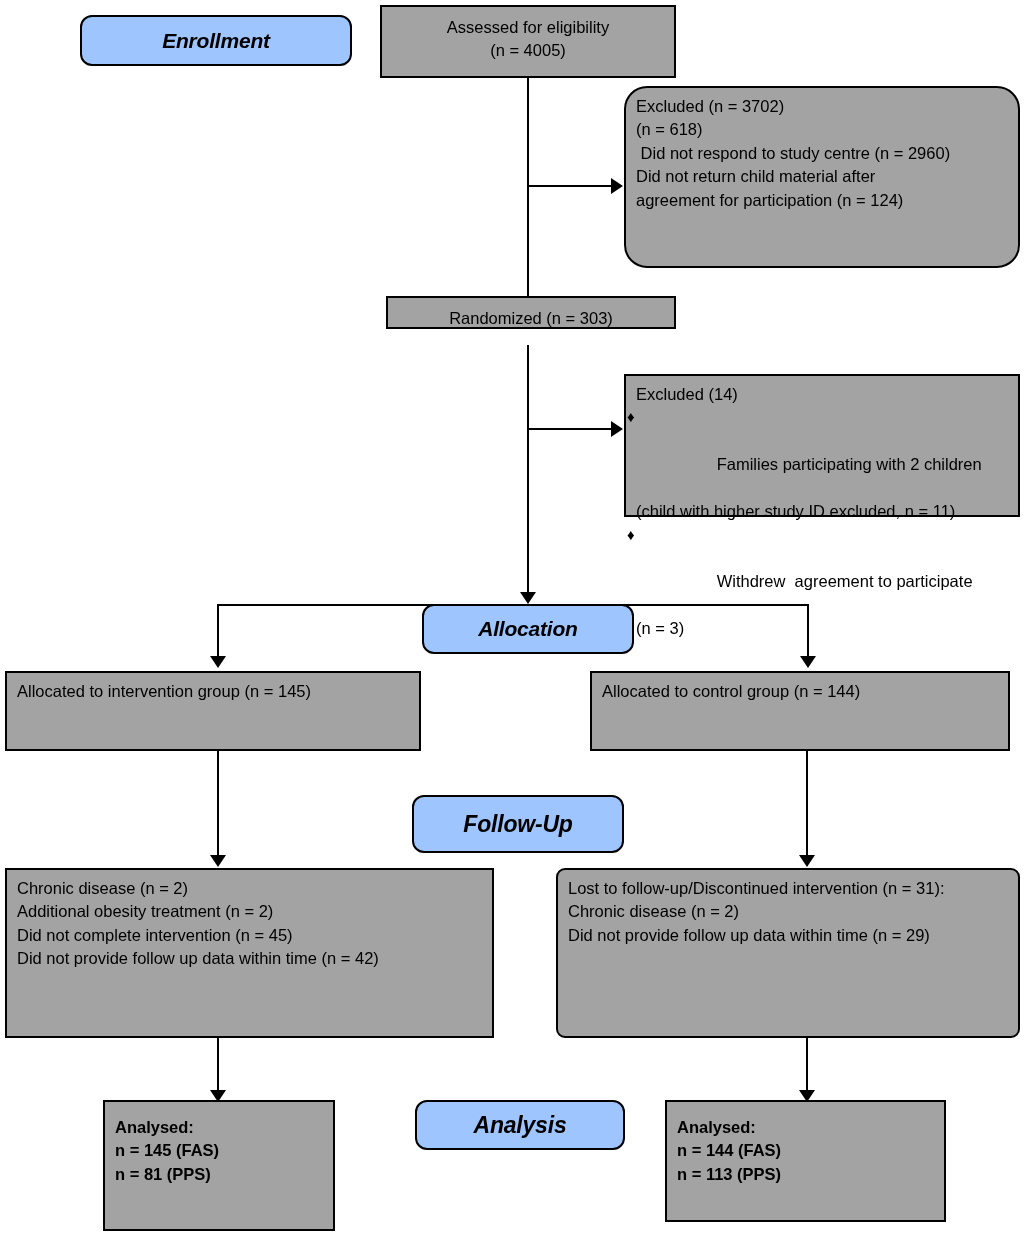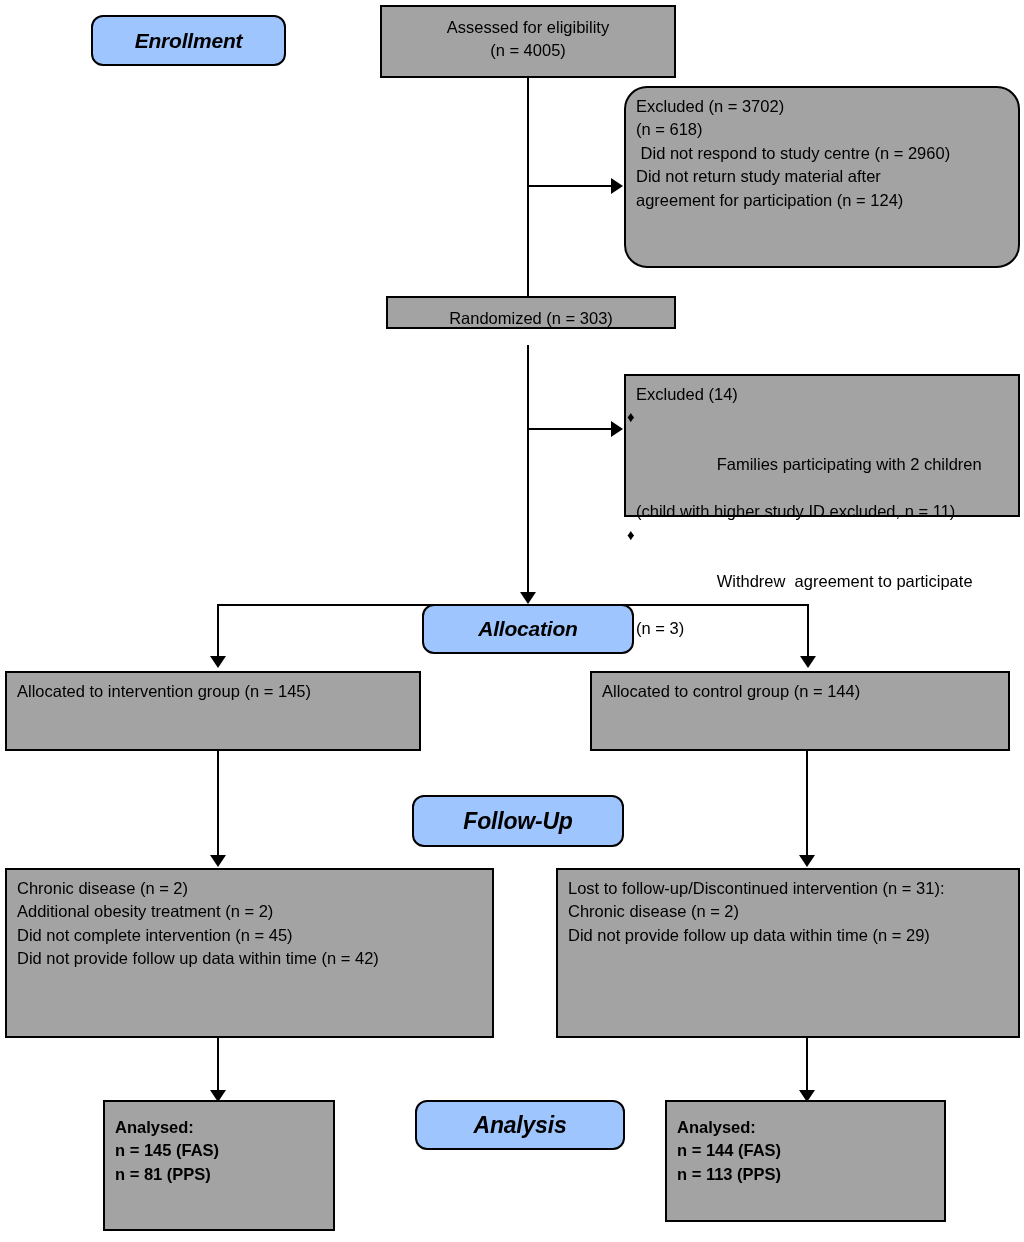--- a/index.html
+++ b/index.html
@@ -94,29 +94,29 @@
     border-top: 8px solid transparent;
     border-bottom: 8px solid transparent;
     border-left: 12px solid #000000;
   }
 </style>
 </head>
 <body>
 
 <div id="canvas">
 
-  <div class="badge" style="left:91px; top:15px; width:195px; height:51px; font-size:21px;">
+  <div class="badge" style="left:80px; top:15px; width:272px; height:51px; font-size:21px;">
     <span>Enrollment</span>
   </div>
 
   <div class="badge" style="left:422px; top:604px; width:212px; height:50px; font-size:21px;">
     <span>Allocation</span>
   </div>
 
-  <div class="badge" style="left:412px; top:795px; width:212px; height:52px; font-size:23px;">
+  <div class="badge" style="left:412px; top:795px; width:212px; height:58px; font-size:23px;">
     <span>Follow-Up</span>
   </div>
 
   <div class="badge" style="left:415px; top:1100px; width:210px; height:50px; font-size:23px;">
     <span>Analysis</span>
   </div>
 
   <div class="vline" style="left:527px; top:78px; height:222px;"></div>
 
   <div class="hline" style="left:527px; top:185px; width:86px;"></div>
@@ -149,21 +149,21 @@
       <div class="line">Assessed for eligibility</div>
       <div class="line">(n = 4005)</div>
     </div>
   </div>
 
   <div class="box" style="left:624px; top:86px; width:396px; height:182px;border-radius:23px;">
     <div class="inner">
       <div class="line">Excluded (n = 3702)</div>
       <div class="line">(n = 618)</div>
       <div class="line"> Did not respond to study centre (n = 2960)</div>
-      <div class="line">Did not return study material after</div>
+      <div class="line">Did not return child material after</div>
       <div class="line">agreement for participation (n = 124)</div>
     </div>
   </div>
 
   <div class="box centered" style="left:386px; top:296px; width:290px; height:33px;">
     <div class="inner">
       <div class="line">Randomized (n = 303)</div>
     </div>
   </div>
 
@@ -197,21 +197,21 @@
 
   <div class="box" style="left:5px; top:868px; width:489px; height:170px;">
     <div class="inner">
       <div class="line">Chronic disease (n = 2)</div>
       <div class="line">Additional obesity treatment (n = 2)</div>
       <div class="line">Did not complete intervention (n = 45)</div>
       <div class="line">Did not provide follow up data within time (n = 42)</div>
     </div>
   </div>
 
-  <div class="box" style="left:556px; top:868px; width:464px; height:170px;">
+  <div class="box" style="left:556px; top:868px; width:464px; height:170px;border-radius:9px;">
     <div class="inner">
       <div class="line">Lost to follow-up/Discontinued intervention (n = 31):</div>
       <div class="line">Chronic disease (n = 2)</div>
       <div class="line">Did not provide follow up data within time (n = 29)</div>
     </div>
   </div>
 
   <div class="box bold" style="left:103px; top:1100px; width:232px; height:131px;">
     <div class="inner">
       <div class="line">Analysed:</div>

